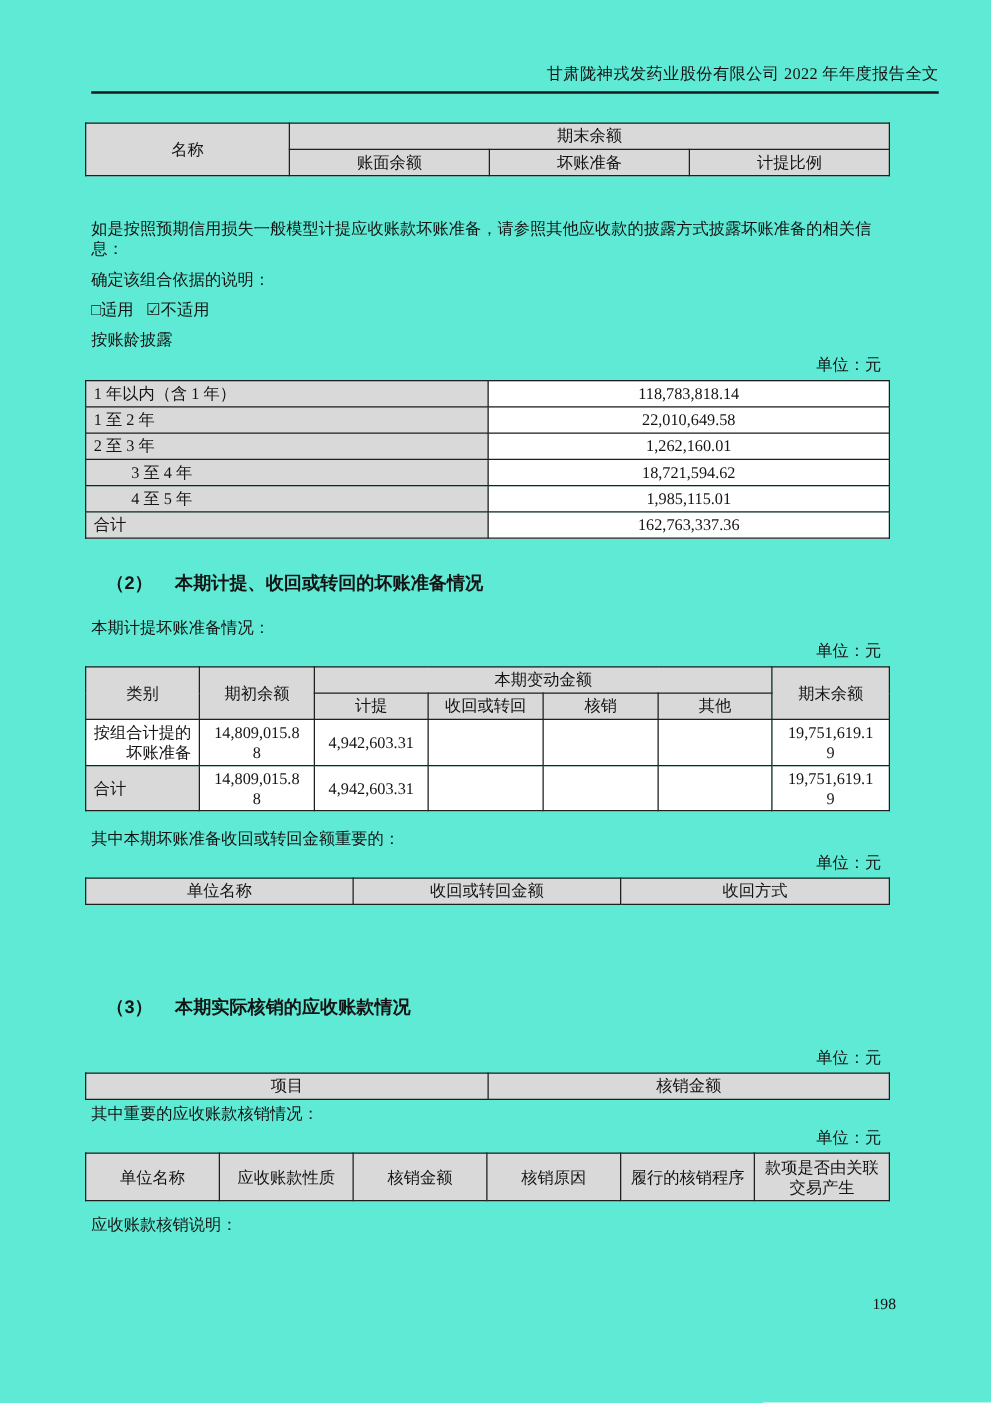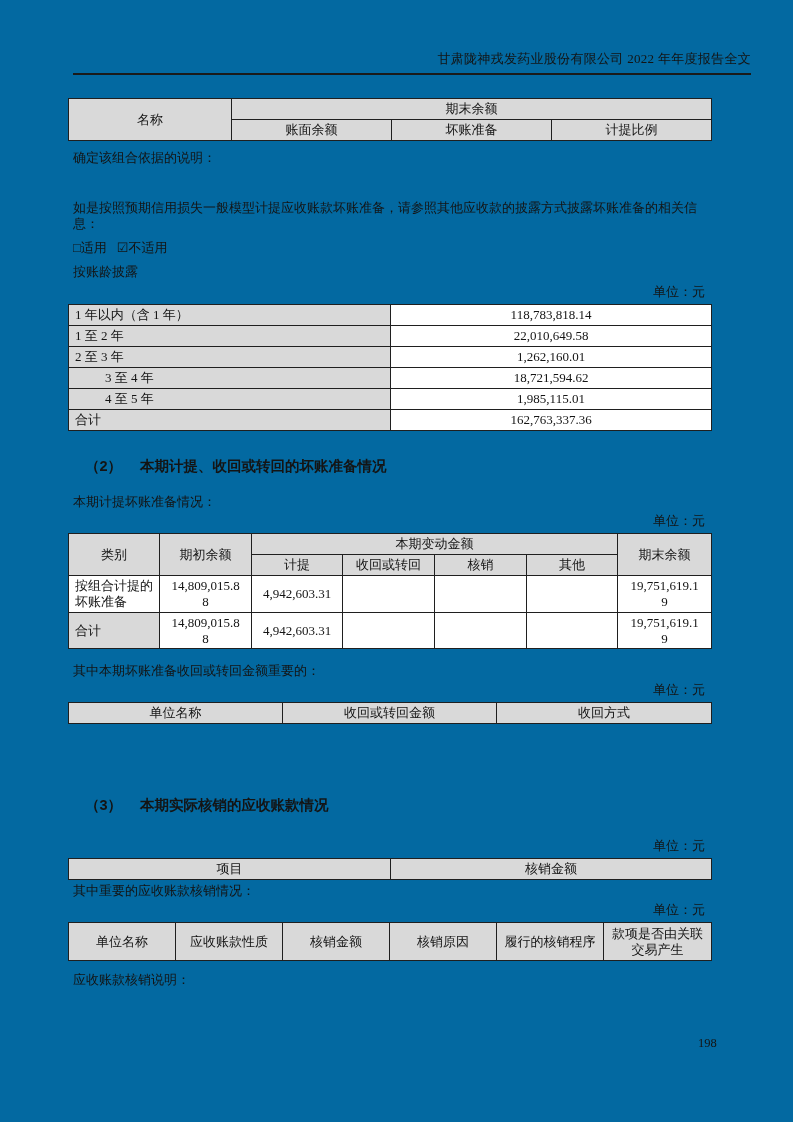--- a/index.html
+++ b/index.html
@@ -1,18 +1,18 @@
 <!DOCTYPE html>
 <html><head>
 <meta charset="utf-8">
 <style>
   * { margin:0; padding:0; box-sizing:border-box; }
   html,body { background:#ffffff; }
   .page {
-    position:relative; width:793px; height:1122px; background:#0369a1;
+    position:relative; width:793px; height:1122px; background:#5eead4;
     font-family:"Liberation Serif","DejaVu Serif",serif;
     color:#141414; overflow:hidden;
   }
   .header {
     margin:0 42px 0 73px; padding-top:50px; padding-bottom:5px;
     border-bottom:2px solid #1a1a1a; text-align:right;
     font-size:13px; letter-spacing:0.3px;
   }
   .content { margin-left:68px; width:643px; }
   .txt { margin-left:5px; font-size:13px; line-height:16px; }
@@ -27,21 +27,21 @@
     font-size:13px; border:1.5px solid #1f1f1f;
   }
   table.t th, table.t td {
     border:1px solid #1f1f1f; font-weight:normal;
     line-height:16px; vertical-align:middle;
   }
   .hd { background:#d9d9d9; text-align:center; height:21px; padding:1px 3px; }
   .cell-label { background:#d9d9d9; text-align:left; padding:1px 6px; height:21px; }
   .cell-label.indent { padding-left:36px; }
   .cell-num { background:#ffffff; text-align:center; padding:1px 5px; }
-  .cell-plain { background:#ffffff; text-align:left; padding:2px 6px; }
+  .cell-plain { background:#ffffff; text-align:right; padding:2px 6px; }
   .wrapnum { word-break:break-all; padding:1px 10px; }
   .prov-row td { height:36px; }
   .tall-hd { height:38px; }
   .cb { margin-right:10px; }
   .gap2 { margin-top:34px; }
   .pagenum {
     position:absolute; top:1036px; left:698px; font-size:12.5px;
   }
 </style>
 </head>
@@ -68,23 +68,23 @@
         <th class="hd" colspan="3">期末余额</th>
       </tr>
       <tr>
         <th class="hd">账面余额</th>
         <th class="hd">坏账准备</th>
         <th class="hd">计提比例</th>
       </tr>
     </tbody>
       </table>
 
+    <p class="txt gap2">如是按照预期信用损失一般模型计提应收账款坏账准备，请参照其他应收款的披露方式披露坏账准备的相关信息：</p>
+
     <p class="txt" style="margin-top:9px;">确定该组合依据的说明：</p>
-
-    <p class="txt gap2">如是按照预期信用损失一般模型计提应收账款坏账准备，请参照其他应收款的披露方式披露坏账准备的相关信息：</p>
 
     <p class="txt" style="margin-top:8px;">
       <span class="cb">□适用</span><span>☑不适用</span>
     </p>
 
     <p class="txt" style="margin-top:8px;">按账龄披露</p>
 
     <div class="unit" style="margin-top:3px;margin-bottom:3px;">单位：元</div>
 
     <table class="t">

